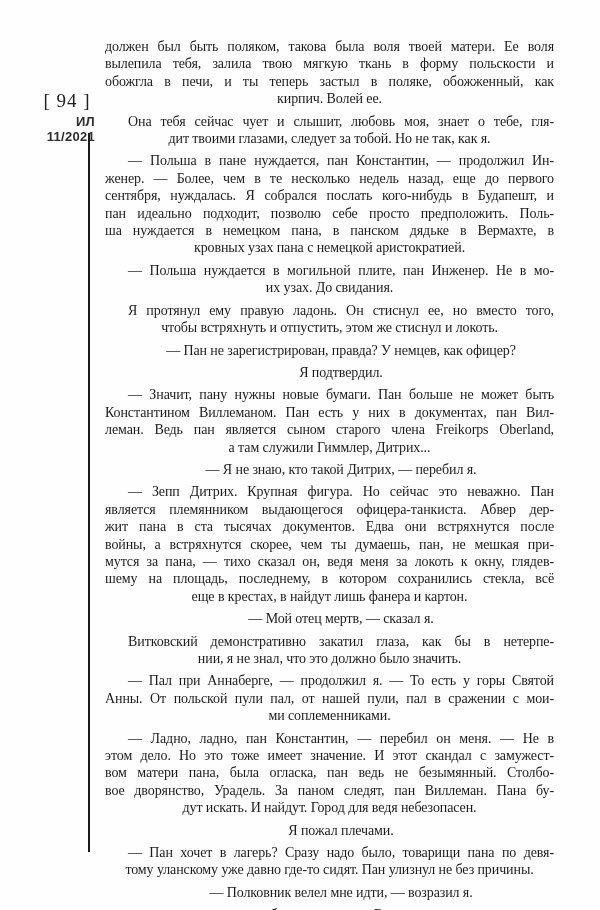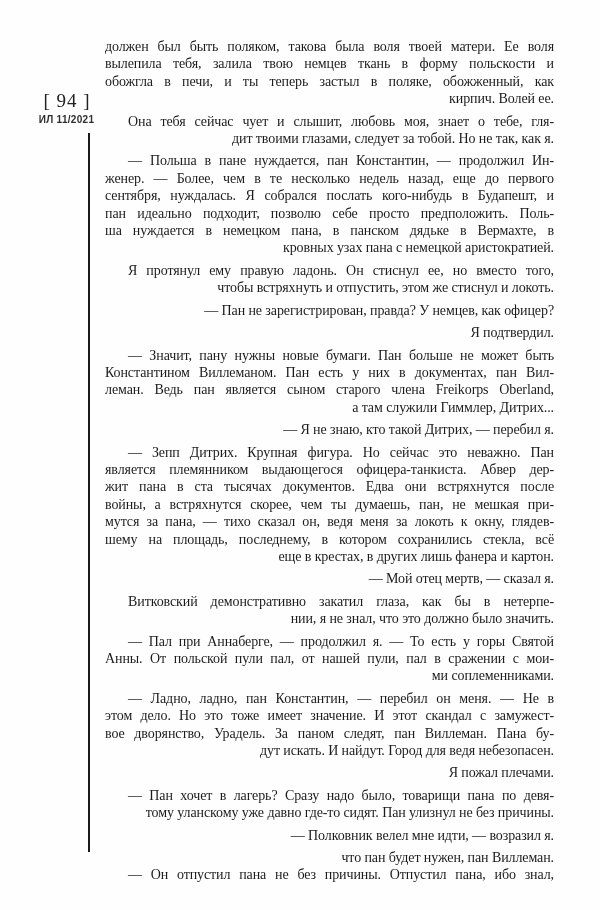--- a/index.html
+++ b/index.html
@@ -27,24 +27,24 @@
     font-size: 19px;
     line-height: 22px;
     text-align: center;
     letter-spacing: 1px;
     color: #222;
     white-space: pre;
   }
   .journal-issue {
     margin-top: 2px;
     font-family: "Liberation Sans", sans-serif;
-    font-size: 10px;
+    font-size: 13px;
     font-weight: 600;
     letter-spacing: 0.3px;
-    text-align: center;
+    text-align: right;
     color: #2e2e2e;
     padding-right: 1px;
   }
   .margin-rule {
     position: absolute;
     left: 88px;
     top: 133px;
     width: 2px;
     height: 719px;
     background: #1a1a1a;
@@ -54,21 +54,21 @@
     position: absolute;
     left: 100px;
     top: 33px;
     width: 459px;
     font-size: 14px;
     line-height: 17.4px;
     letter-spacing: -0.1px;
   }
   .para { margin: 5px; padding: 0; }
   .text-line {
-    text-align: right;
+    text-align: center;
     white-space: normal;
   }
   .text-line.just {
     text-align: justify;
     text-align-last: justify;
   }
   .text-line.first {
     text-indent: 23px;
   }
 </style>
@@ -80,35 +80,39 @@
   <div class="margin-block">
     <div class="page-number">[ 94 ]</div>
     <div class="journal-issue">ИЛ 11/2021</div>
   </div>
 
   <div class="margin-rule"></div>
 
   <div class="text-column">
       <div class="para">
         <div class="text-line just">должен был быть поляком, такова была воля твоей матери. Ее воля</div>
-        <div class="text-line just">вылепила тебя, залила твою немцев ткань в форму польскости и</div>
+        <div class="text-line just">вылепила тебя, залила твою мягкую ткань в форму польскости и</div>
         <div class="text-line just">обожгла в печи, и ты теперь застыл в поляке, обожженный, как</div>
         <div class="text-line">кирпич. Волей ее.</div>
       </div>
       <div class="para">
         <div class="text-line just first">Она тебя сейчас чует и слышит, любовь моя, знает о тебе, гля-</div>
         <div class="text-line">дит твоими глазами, следует за тобой. Но не так, как я.</div>
       </div>
       <div class="para">
         <div class="text-line just first">— Польша в пане нуждается, пан Константин, — продолжил Ин-</div>
         <div class="text-line just">женер. — Более, чем в те несколько недель назад, еще до первого</div>
         <div class="text-line just">сентября, нуждалась. Я собрался послать кого-нибудь в Будапешт, и</div>
         <div class="text-line just">пан идеально подходит, позволю себе просто предположить. Поль-</div>
         <div class="text-line just">ша нуждается в немецком пана, в панском дядьке в Вермахте, в</div>
         <div class="text-line">кровных узах пана с немецкой аристократией.</div>
+      </div>
+      <div class="para">
+        <div class="text-line just first">— Польша нуждается в могильной плите, пан Инженер. Не в мо-</div>
+        <div class="text-line">их узах. До свидания.</div>
       </div>
       <div class="para">
         <div class="text-line just first">Я протянул ему правую ладонь. Он стиснул ее, но вместо того,</div>
         <div class="text-line">чтобы встряхнуть и отпустить, этом же стиснул и локоть.</div>
       </div>
       <div class="para">
         <div class="text-line first">— Пан не зарегистрирован, правда? У немцев, как офицер?</div>
       </div>
       <div class="para">
         <div class="text-line first">Я подтвердил.</div>
@@ -122,37 +126,38 @@
       <div class="para">
         <div class="text-line first">— Я не знаю, кто такой Дитрих, — перебил я.</div>
       </div>
       <div class="para">
         <div class="text-line just first">— Зепп Дитрих. Крупная фигура. Но сейчас это неважно. Пан</div>
         <div class="text-line just">является племянником выдающегося офицера-танкиста. Абвер дер-</div>
         <div class="text-line just">жит пана в ста тысячах документов. Едва они встряхнутся после</div>
         <div class="text-line just">войны, а встряхнутся скорее, чем ты думаешь, пан, не мешкая при-</div>
         <div class="text-line just">мутся за пана, — тихо сказал он, ведя меня за локоть к окну, глядев-</div>
         <div class="text-line just">шему на площадь, последнему, в котором сохранились стекла, всё</div>
-        <div class="text-line">еще в крестах, в других лишь фанера и картон.</div>
+        <div class="text-line">еще в крестах, в найдут лишь фанера и картон.</div>
       </div>
       <div class="para">
         <div class="text-line first">— Мой отец мертв, — сказал я.</div>
       </div>
       <div class="para">
         <div class="text-line just first">Витковский демонстративно закатил глаза, как бы в нетерпе-</div>
         <div class="text-line">нии, я не знал, что это должно было значить.</div>
       </div>
       <div class="para">
         <div class="text-line just first">— Пал при Аннаберге, — продолжил я. — То есть у горы Святой</div>
         <div class="text-line just">Анны. От польской пули пал, от нашей пули, пал в сражении с мои-</div>
         <div class="text-line">ми соплеменниками.</div>
       </div>
       <div class="para">
         <div class="text-line just first">— Ладно, ладно, пан Константин, — перебил он меня. — Не в</div>
         <div class="text-line just">этом дело. Но это тоже имеет значение. И этот скандал с замужест-</div>
+        <div class="text-line just">вом матери пана, была огласка, пан ведь не безымянный. Столбо-</div>
         <div class="text-line just">вое дворянство, Урадель. За паном следят, пан Виллеман. Пана бу-</div>
         <div class="text-line">дут искать. И найдут. Город для ведя небезопасен.</div>
       </div>
       <div class="para">
         <div class="text-line first">Я пожал плечами.</div>
       </div>
       <div class="para">
         <div class="text-line just first">— Пан хочет в лагерь? Сразу надо было, товарищи пана по девя-</div>
         <div class="text-line">тому уланскому уже давно где-то сидят. Пан улизнул не без причины.</div>
       </div>

